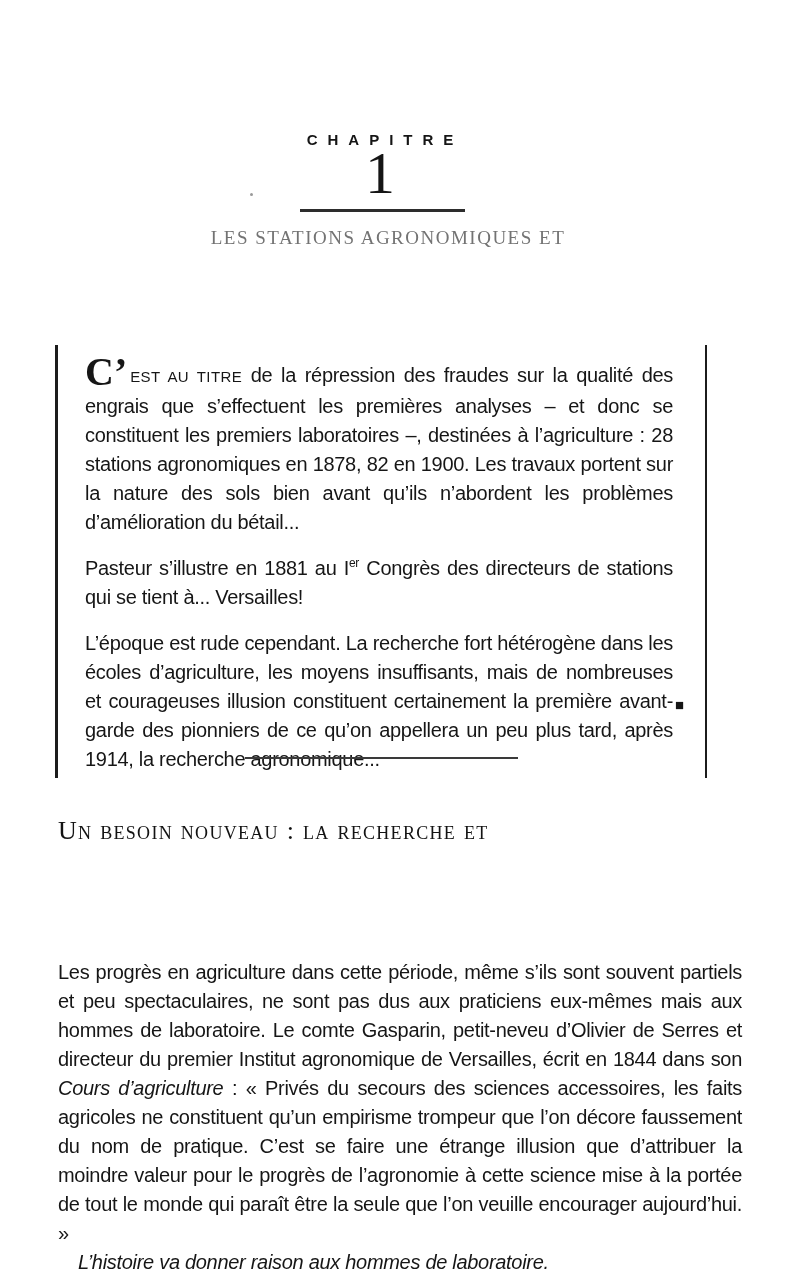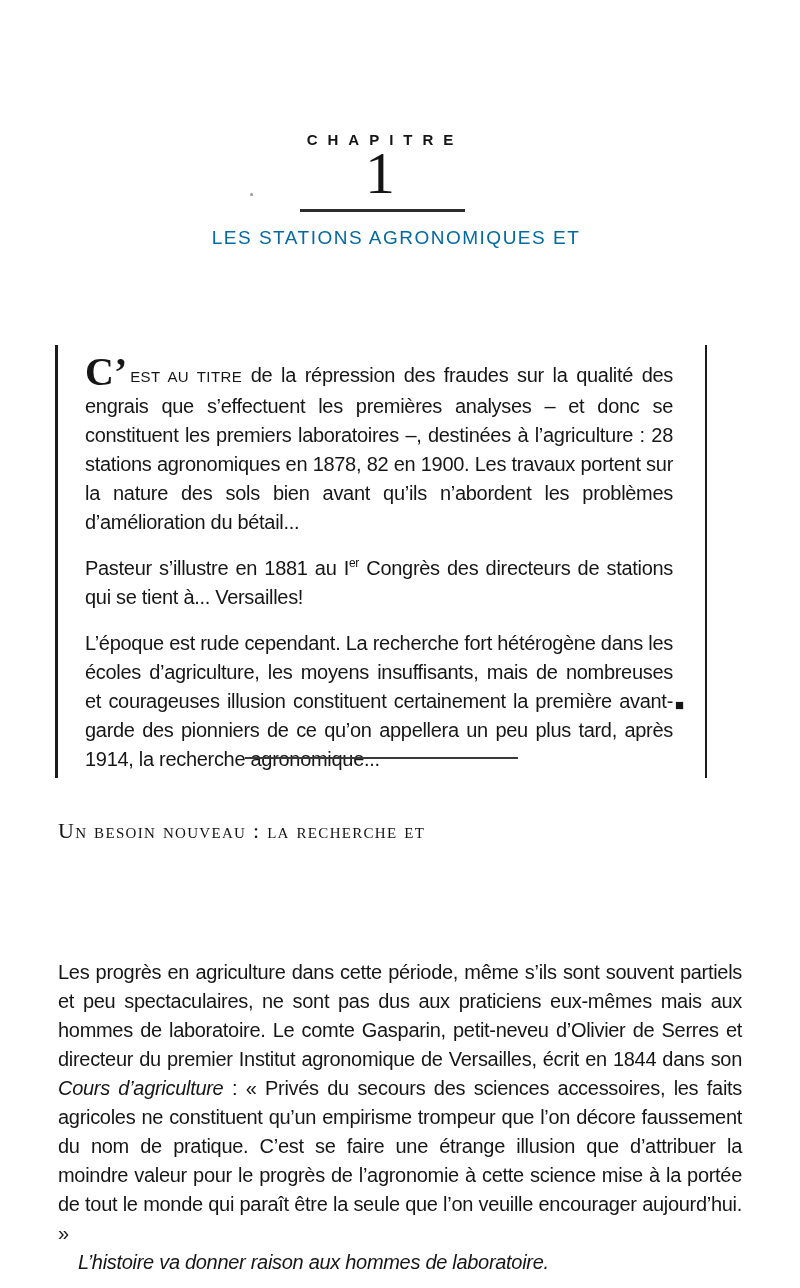--- a/index.html
+++ b/index.html
@@ -13,22 +13,22 @@
     font-weight:bold;font-size:15px;letter-spacing:10px;padding-left:10px;box-sizing:border-box;
   }
   .chapter-number{
     position:absolute;top:143px;left:0;width:760px;text-align:center;
     font-family:"Liberation Serif",serif;font-size:60px;line-height:1;
   }
   .chapter-rule{
     position:absolute;top:209px;left:300px;width:165px;height:3px;background:#2d2d2d;
   }
   .title-line{
-    position:absolute;left:16px;width:760px;text-align:center;
-    font-family:Liberation Sans, sans-serif;font-size:19px;letter-spacing:1.5px;color:#0369a1;
+    position:absolute;left:8px;width:760px;text-align:center;
+    font-family:Liberation Serif, serif;font-size:19px;letter-spacing:1.5px;color:#737373;
   }
   .title-line.l1{top:227px;}
   .title-line.l2{top:255px;}
   
   .lead-box{
     position:absolute;top:345px;left:55px;width:652px;min-height:400px;
     box-sizing:border-box;border-left:3px solid #1c1c1c;border-right:2px solid #1c1c1c;
     padding:7px 20px 4px 27px;
   }
   .bp{
@@ -41,21 +41,21 @@
     line-height:1;letter-spacing:0;margin-right:3px;vertical-align:-3px;
   }
   .sc{font-size:15px;letter-spacing:0.4px;}
   .bp sup{font-size:12px;line-height:0;}
   .end-square{position:absolute;right:21px;top:352px;font-size:15px;line-height:1;}
   
   .divider{position:absolute;top:757px;left:245px;width:273px;height:2px;background:#3a3a3a;}
   
   .section-heading{
     position:absolute;top:816px;left:58px;margin:0;font-weight:normal;
-    font-family:"Liberation Serif",serif;font-size:22px;line-height:29px;
+    font-family:"Liberation Serif",serif;font-size:26px;line-height:29px;
     font-variant:small-caps;letter-spacing:1.3px;color:#131313;
   }
   
   .body-block{position:absolute;top:922px;left:58px;width:684px;margin-top:36px;}
   .body-para{
     margin:0;font-size:20px;line-height:29px;letter-spacing:-0.3px;
     text-align:justify;color:#161616;
   }
   .body-para .italic{font-style:italic;}
   .body-para.closing{text-align:left;text-indent:20px;font-style:italic;}

